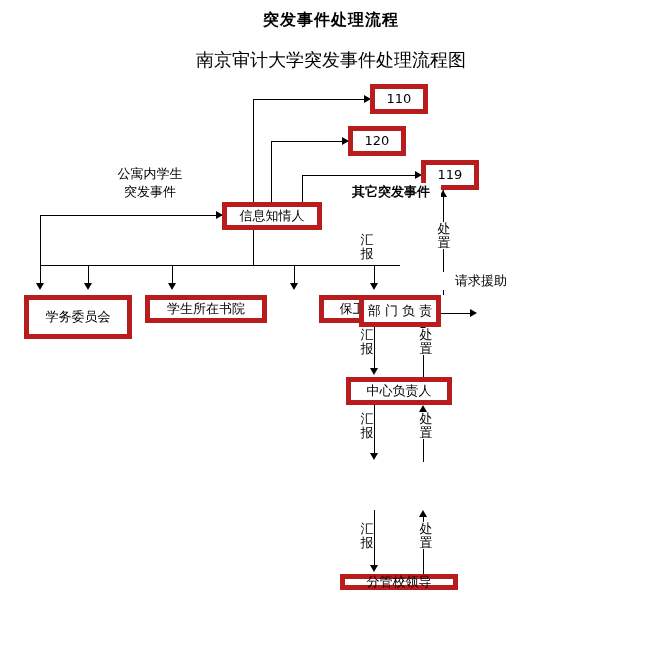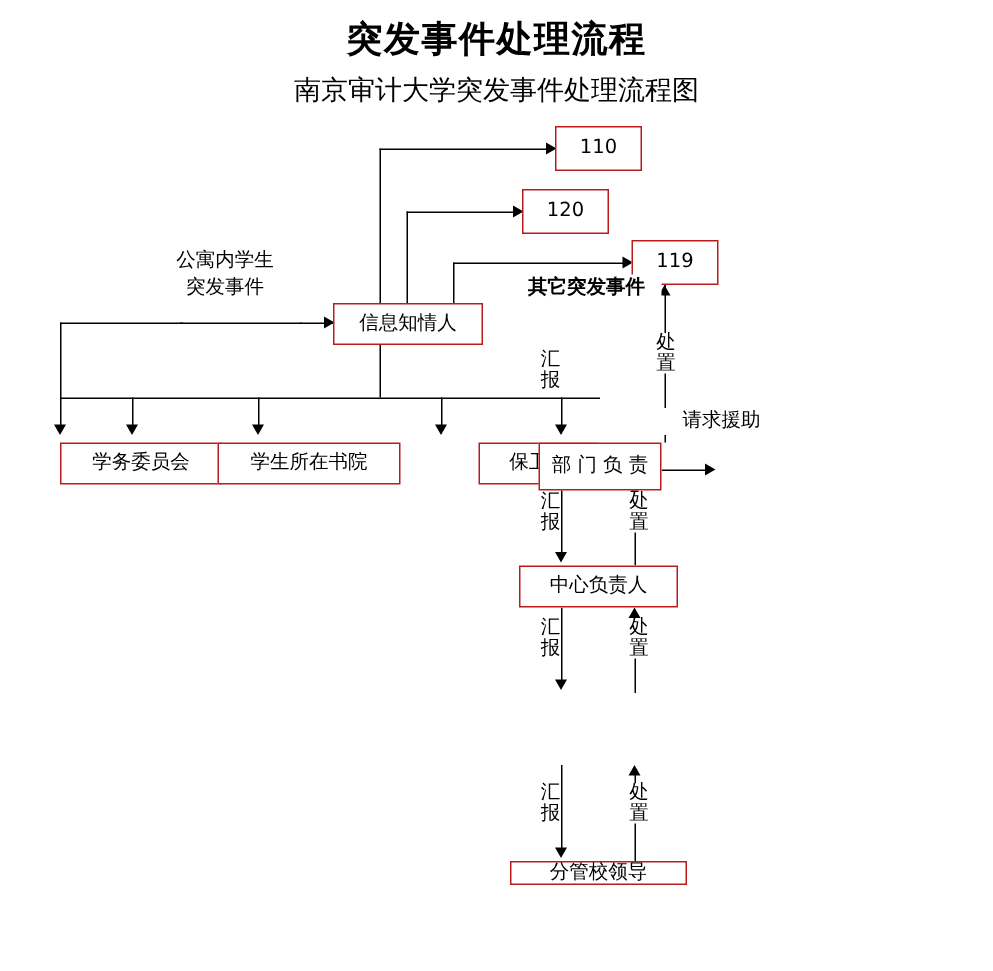--- a/index.html
+++ b/index.html
@@ -17,35 +17,35 @@
     height: 647px;
     background: #ffffff;
     overflow: hidden;
   }
   .title {
     position: absolute;
     left: 0;
     top: 10px;
     width: 662px;
     text-align: center;
-    font-size: 24px;
+    font-size: 16px;
     font-weight: bold;
     letter-spacing: 1px;
   }
   .subtitle {
     position: absolute;
     left: 0;
     top: 48px;
     width: 662px;
     text-align: center;
     font-size: 18px;
   }
   .box {
     position: absolute;
-    border: 1px solid #b91c1c;
+    border: 5px solid #b91c1c;
     background: #ffffff;
     box-sizing: border-box;
     display: flex;
     align-items: center;
     justify-content: center;
     text-align: center;
     font-size: 13px;
     line-height: 1.35;
     white-space: pre-line;
     z-index: 3;
@@ -106,21 +106,21 @@
   <div class="subtitle">南京审计大学突发事件处理流程图</div>
 
   <div class="box" style="left:370px; top:84px; width:58px; height:30px;">110</div>
 
   <div class="box" style="left:348px; top:126px; width:58px; height:30px;">120</div>
 
   <div class="box" style="left:421px; top:160px; width:58px; height:30px;">119</div>
 
   <div class="box" style="left:222px; top:202px; width:100px; height:28px;">信息知情人</div>
 
-  <div class="box" style="left:40px; top:295px; width:108px; height:28px;">学务委员会</div>
+  <div class="box" style="left:24px; top:295px; width:108px; height:44px;">学务委员会</div>
 
   <div class="box" style="left:145px; top:295px; width:122px; height:28px;">学生所在书院</div>
 
   <div class="box" style="left:275px; top:295px; width:80px; height:28px;margin-left:44px;">保卫处</div>
 
   <div class="box" style="left:359px; top:295px; width:82px; height:32px;">部 门 负 责</div>
 
 
   <div class="box" style="left:346px; top:377px; width:106px; height:28px;">中心负责人</div>
 

